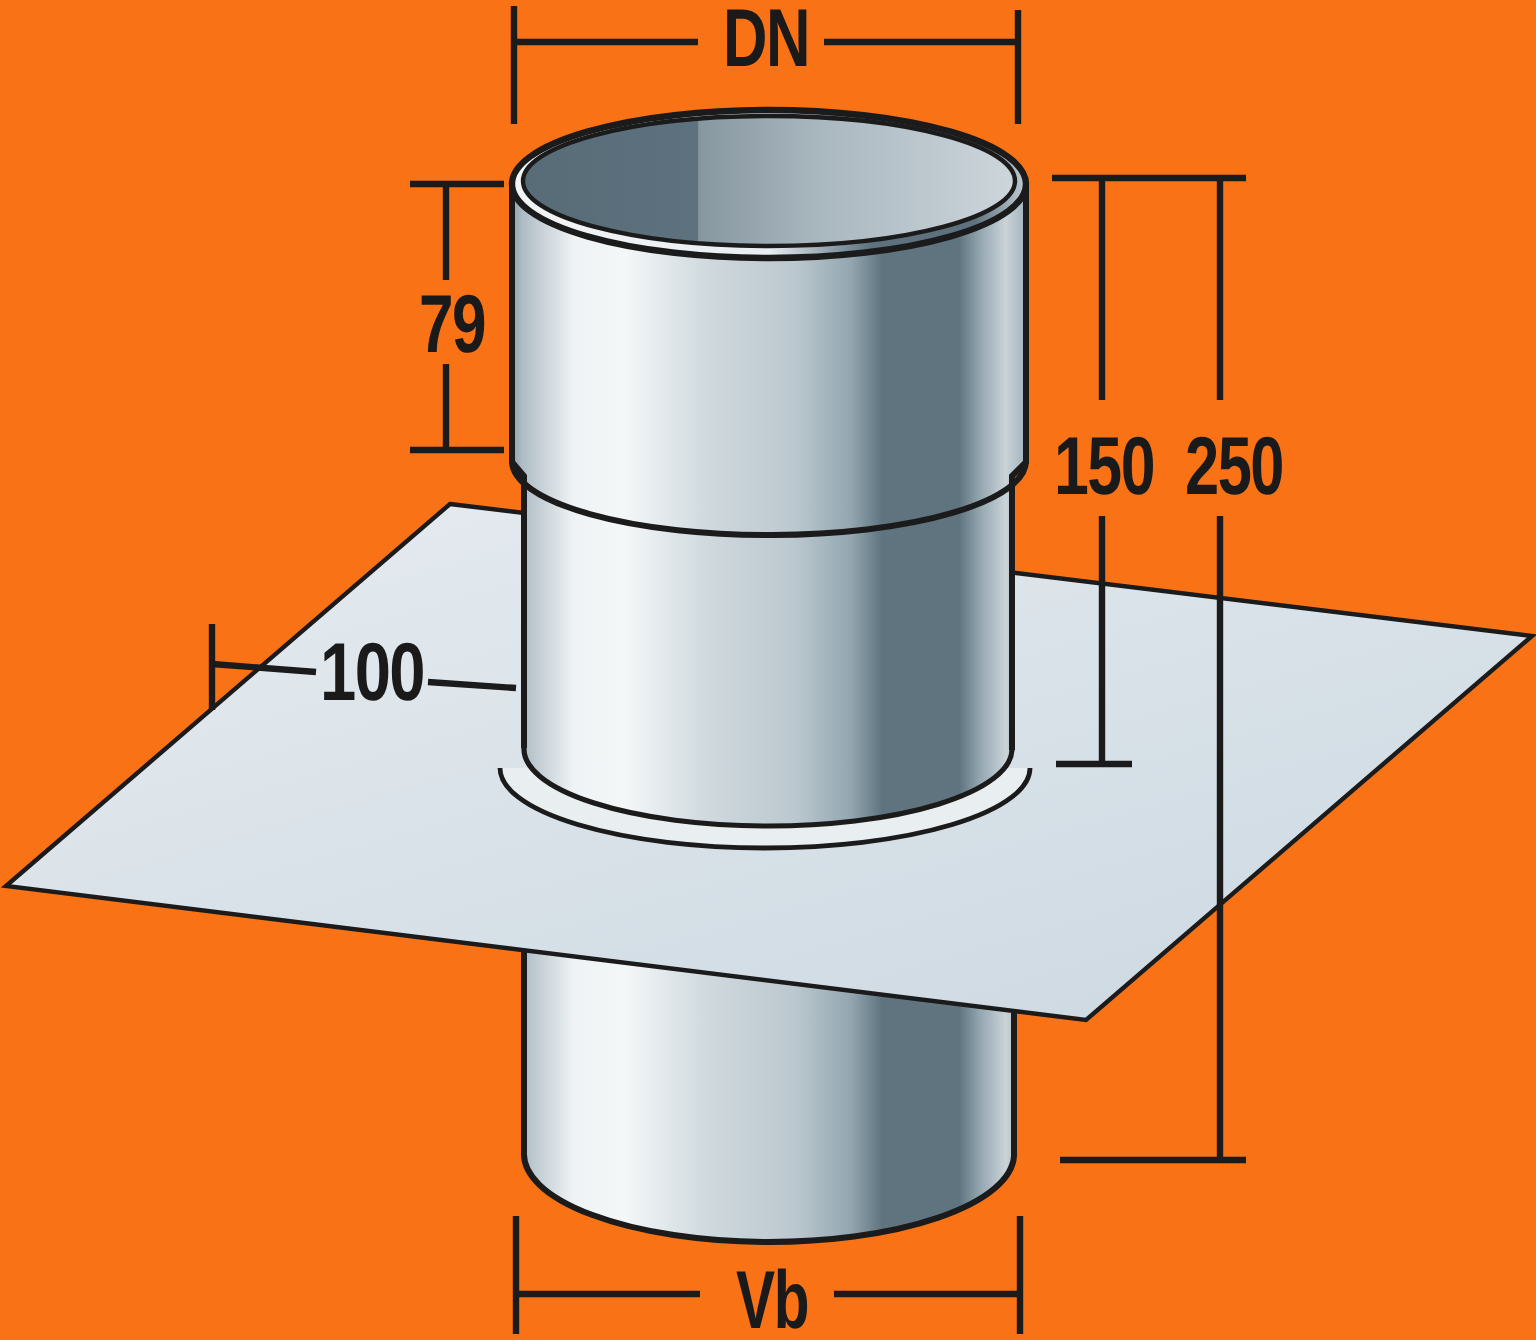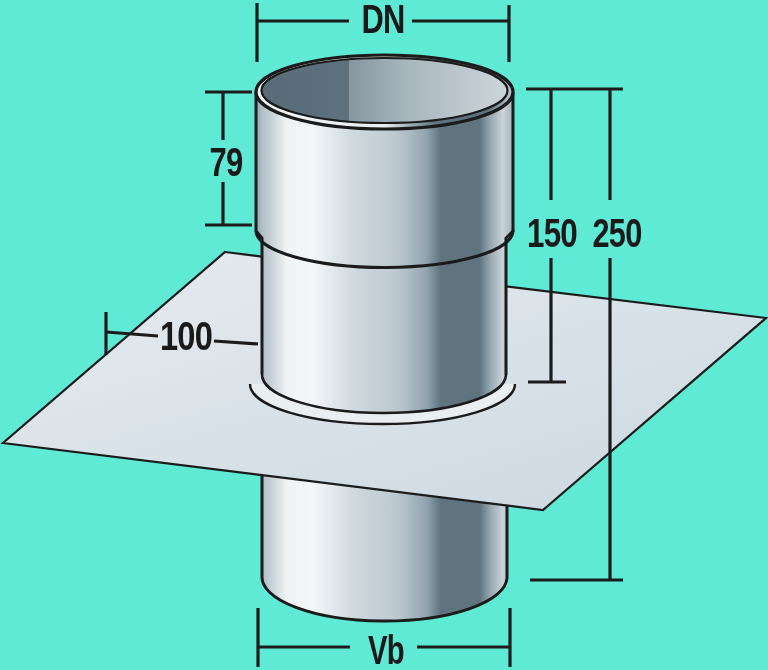--- a/index.html
+++ b/index.html
@@ -1,19 +1,19 @@
 <!DOCTYPE html>
 <html><head>
 <meta charset="utf-8">
 <style>
   html,body{margin:0;padding:0;background:#ffffff;}
   .stage{
     position:relative;
     width:768px;height:670px;
-    background:#5eead4;
+    background:#f97316;
     font-family:"Liberation Sans", sans-serif;
     overflow:hidden;
   }
   svg{display:block;}
   .dim-text{
     font-family:"Liberation Sans", sans-serif;
     font-weight:bold;
     font-size:41px;
     fill:#1a1a1a;
     letter-spacing:-1px;

